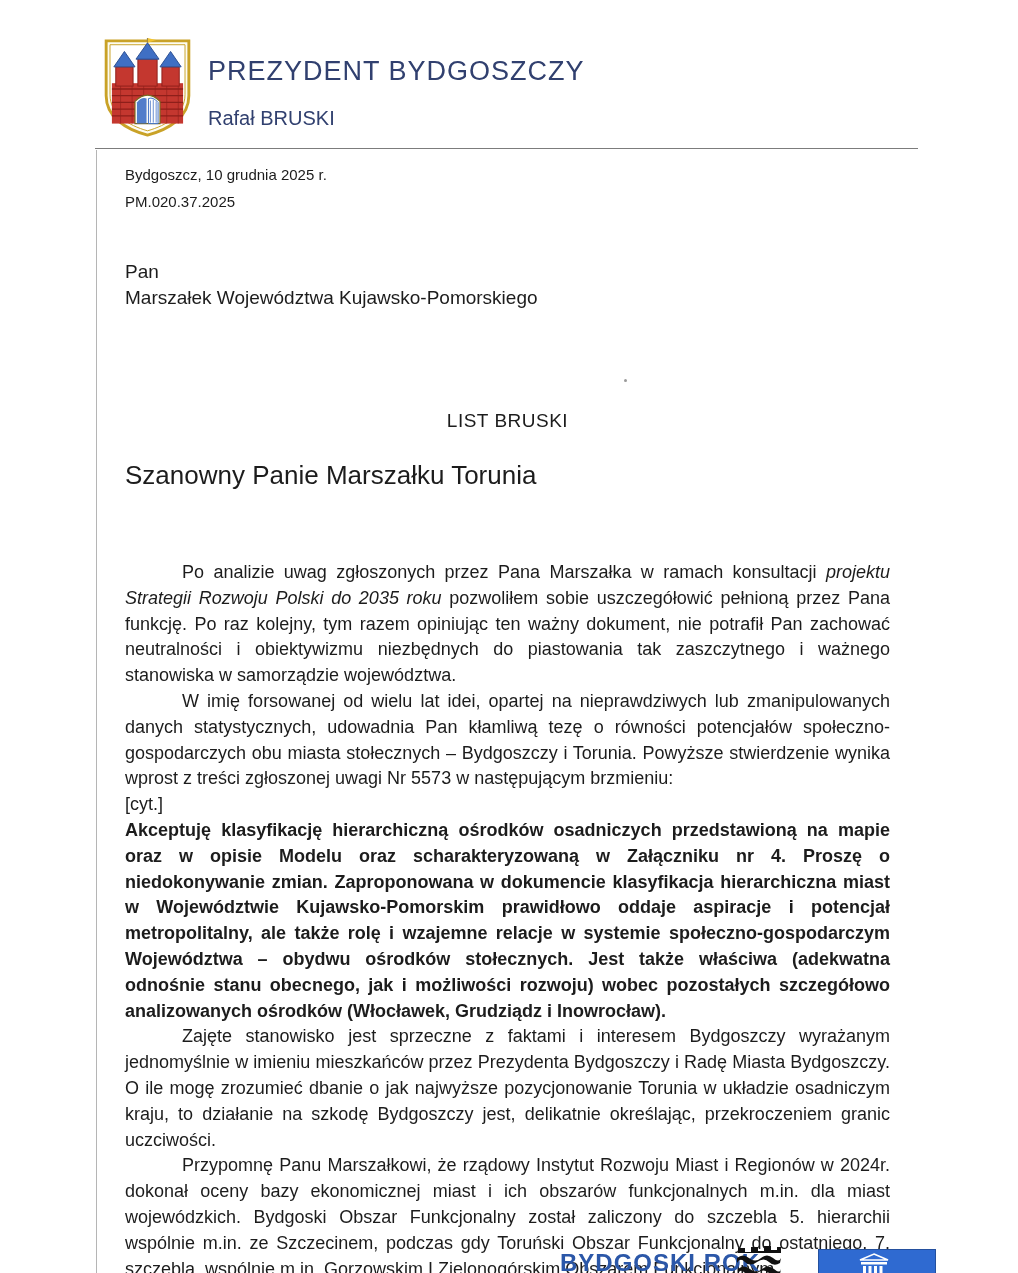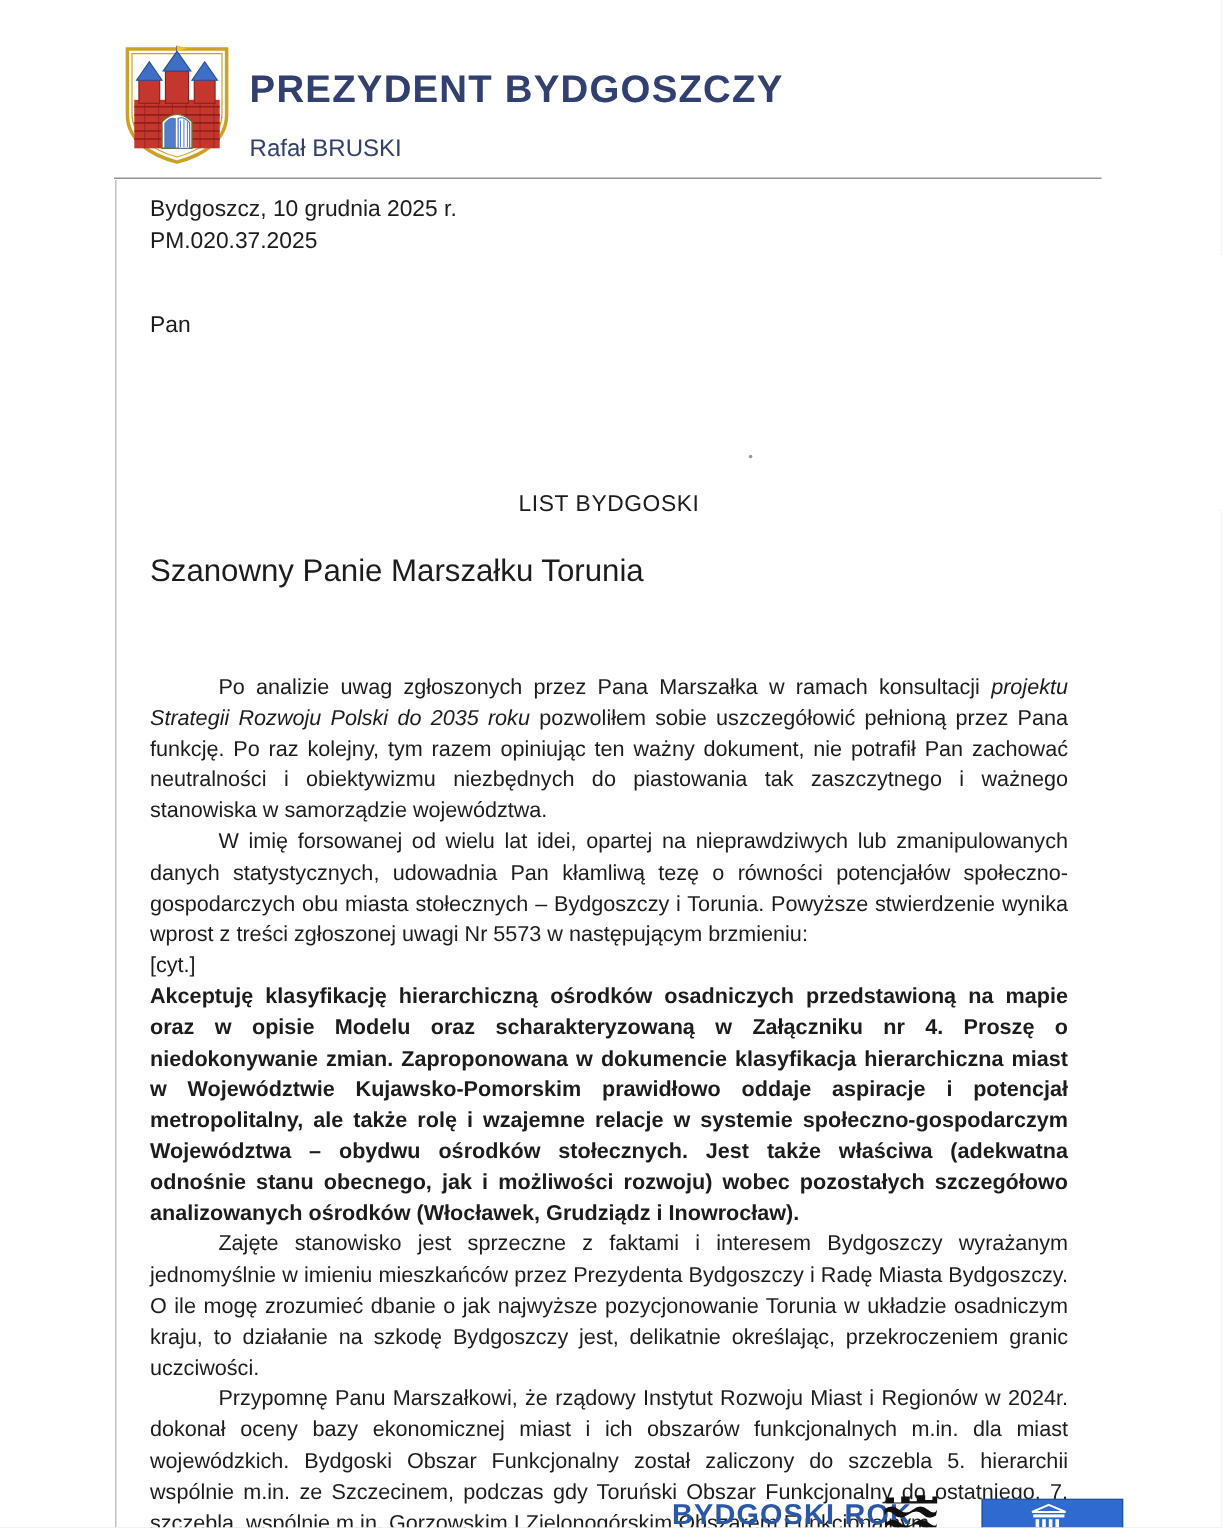--- a/index.html
+++ b/index.html
@@ -4,26 +4,26 @@
 <style>
   html,body{margin:0;padding:0;background:#e8e8e8;}
   .page{
     position:relative;width:1018px;height:1273px;margin:0 auto;
     background:#ffffff;overflow:hidden;
     font-family:"Liberation Sans",sans-serif;color:#1c1c1c;
   }
   
   .coa{position:absolute;left:100px;top:38px;width:95px;height:100px;}
   .hdr-text{position:absolute;left:208px;top:56px;}
-  .hdr-title{font-size:32px;letter-spacing:1px;color:#31406f;font-weight:700;}
+  .hdr-title{font-size:27px;letter-spacing:1px;color:#31406f;font-weight:400;}
   .hdr-sub{font-size:20px;color:#31406f;margin-top:20px;font-weight:400;}
   .top-rule{position:absolute;left:95px;top:148px;width:823px;height:1px;background:#7c7c7c;}
   .left-rule{position:absolute;left:96px;top:150px;width:1px;height:1123px;background:#b5b5b5;}
   
-  .meta{position:absolute;left:125px;top:161px;font-size:19px;line-height:27px;}
+  .meta{position:absolute;left:125px;top:161px;font-size:15px;line-height:27px;}
   .addressee{position:absolute;left:125px;top:259px;font-size:19px;line-height:25.5px;font-weight:400;}
   
   .doc-title{position:absolute;left:125px;top:410px;width:765px;text-align:center;font-size:19px;letter-spacing:0.5px;}
   .spec-dot{position:absolute;left:624px;top:379px;width:3px;height:3px;background:#9a9a9a;border-radius:50%;}
   .salutation{position:absolute;left:125px;top:460px;font-size:26px;}
   
   .body-col{position:absolute;left:125px;top:528px;width:765px;font-size:18px;line-height:25.8px;text-align:justify;margin-top:32px;}
   .body-col p{margin:0;}
   .indent{text-indent:57px;}
   .quote{font-weight:700;}
@@ -73,25 +73,26 @@
   <div class="top-rule"></div>
   <div class="left-rule"></div>
 
   <div class="meta">
     <div>Bydgoszcz, 10 grudnia 2025 r.</div>
     <div>PM.020.37.2025</div>
   </div>
 
   <div class="addressee">
     <div>Pan</div>
+    <div>Marszałek Województwa Kujawsko-Pomorskiego</div>
   </div>
 
   <div class="spec-dot"></div>
 
-  <div class="doc-title">LIST BYDGOSKI</div>
+  <div class="doc-title">LIST BRUSKI</div>
   <div class="salutation">Szanowny Panie Marszałku Torunia</div>
 
   <div class="body-col">
     <p class="indent"><span>Po analizie uwag zgłoszonych przez Pana Marszałka w ramach konsultacji </span><span class="it">projektu Strategii Rozwoju Polski do 2035 roku</span><span> pozwoliłem sobie uszczegółowić pełnioną przez Pana funkcję. Po raz kolejny, tym razem opiniując ten ważny dokument, nie potrafił Pan zachować neutralności i obiektywizmu niezbędnych do piastowania tak zaszczytnego i ważnego stanowiska w samorządzie województwa.</span></p>
     <p class="indent">W imię forsowanej od wielu lat idei, opartej na nieprawdziwych lub zmanipulowanych danych statystycznych, udowadnia Pan kłamliwą tezę o równości potencjałów społeczno-gospodarczych obu miasta stołecznych – Bydgoszczy i Torunia. Powyższe stwierdzenie wynika wprost z treści zgłoszonej uwagi Nr 5573 w następującym brzmieniu:</p>
     <p>[cyt.]</p>
     <p class="quote">Akceptuję klasyfikację hierarchiczną ośrodków osadniczych przedstawioną na mapie oraz w opisie Modelu oraz scharakteryzowaną w Załączniku nr 4. Proszę o niedokonywanie zmian. Zaproponowana w dokumencie klasyfikacja hierarchiczna miast w Województwie Kujawsko-Pomorskim prawidłowo oddaje aspiracje i potencjał metropolitalny, ale także rolę i wzajemne relacje w systemie społeczno-gospodarczym Województwa – obydwu ośrodków stołecznych. Jest także właściwa (adekwatna odnośnie stanu obecnego, jak i możliwości rozwoju) wobec pozostałych szczegółowo analizowanych ośrodków (Włocławek, Grudziądz i Inowrocław).</p>
     <p class="indent">Zajęte stanowisko jest sprzeczne z faktami i interesem Bydgoszczy wyrażanym jednomyślnie w imieniu mieszkańców przez Prezydenta Bydgoszczy i Radę Miasta Bydgoszczy. O ile mogę zrozumieć dbanie o jak najwyższe pozycjonowanie Torunia w układzie osadniczym kraju, to działanie na szkodę Bydgoszczy jest, delikatnie określając, przekroczeniem granic uczciwości.</p>
     <p class="indent">Przypomnę Panu Marszałkowi, że rządowy Instytut Rozwoju Miast i Regionów w 2024r. dokonał oceny bazy ekonomicznej miast i ich obszarów funkcjonalnych m.in. dla miast wojewódzkich. Bydgoski Obszar Funkcjonalny został zaliczony do szczebla 5. hierarchii wspólnie m.in. ze Szczecinem, podczas gdy Toruński Obszar Funkcjonalny do ostatniego, 7. szczebla, wspólnie m.in. Gorzowskim I Zielonogórskim Obszarem Funkcjonalnym.</p>
   </div>

